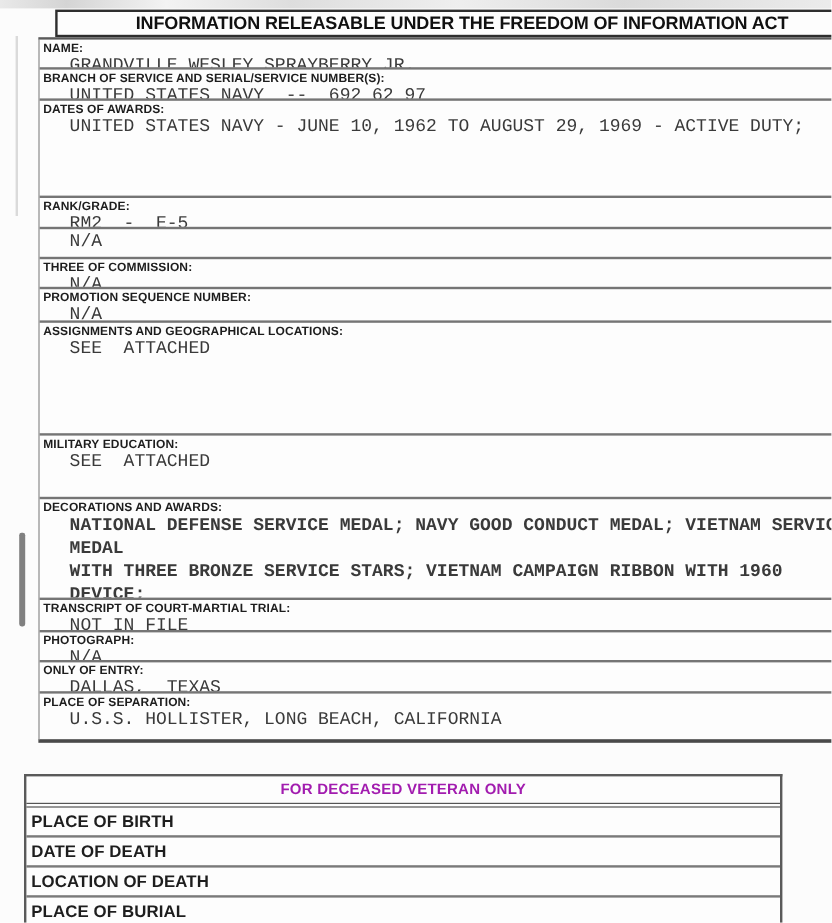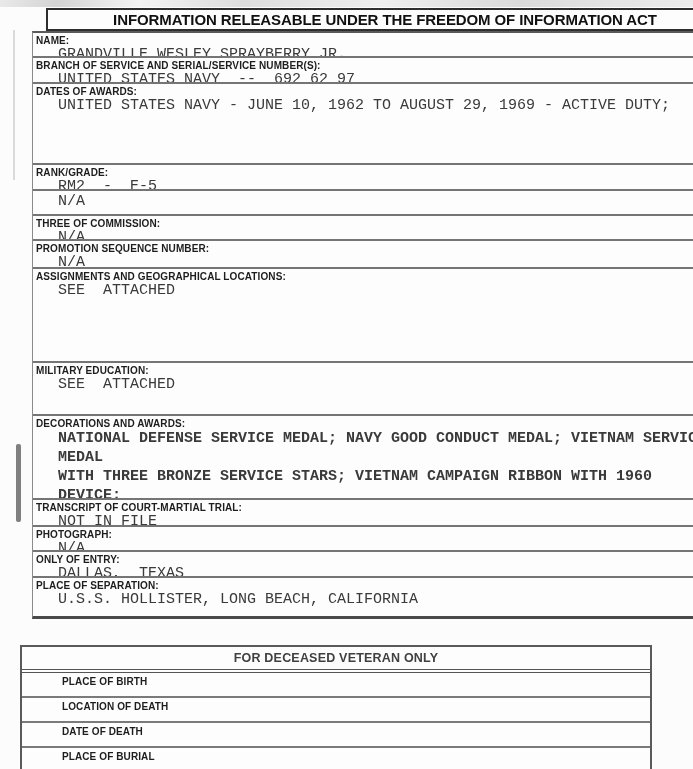--- a/index.html
+++ b/index.html
@@ -51,24 +51,24 @@
 
   
   .form-deceased {
     position:absolute; left:20px; top:645px; width:632px;
     border:2px solid #5a5a5a; border-bottom:none; background:#fdfdfd;
   }
   .deceased-header {
     height:26px; border-bottom:4px double #555;
     display:flex; align-items:center; justify-content:center;
   }
-  .deceased-header-text { font-weight:bold; font-size:12.5px; color:#404040; letter-spacing:0.2px; }
+  .deceased-header-text { font-weight:bold; font-size:12.5px; color:#a21caf; letter-spacing:0.2px; }
   .drow { height:25px; border-bottom:2px solid #7a7a7a; padding:3px 0 0 4px; }
   .drow:last-child { border-bottom:none; height:24px; }
-  .dlabel { font-size:10px; font-weight:bold; color:#1d1d1d; letter-spacing:0.1px;margin-left:36px; }
+  .dlabel { font-size:14px; font-weight:bold; color:#1d1d1d; letter-spacing:0.1px; }
 </style>
 </head>
 <body>
 
 <div class="canvas">
   <div class="scan-top"></div>
   <div class="scan-edge"></div>
   <div class="scan-streak"></div>
 
   <div class="form-main">
@@ -153,22 +153,22 @@
   </div>
 
   <div class="form-deceased">
     <div class="deceased-header">
       <span class="deceased-header-text">FOR DECEASED VETERAN ONLY</span>
     </div>
     <div class="drow">
       <div class="dlabel">PLACE OF BIRTH</div>
     </div>
     <div class="drow">
-      <div class="dlabel">LOCATION OF DEATH</div>
+      <div class="dlabel">DATE OF DEATH</div>
     </div>
     <div class="drow">
-      <div class="dlabel">DATE OF DEATH</div>
+      <div class="dlabel">LOCATION OF DEATH</div>
     </div>
     <div class="drow">
       <div class="dlabel">PLACE OF BURIAL</div>
     </div>
   </div>
 </div>
 
 </body></html>

